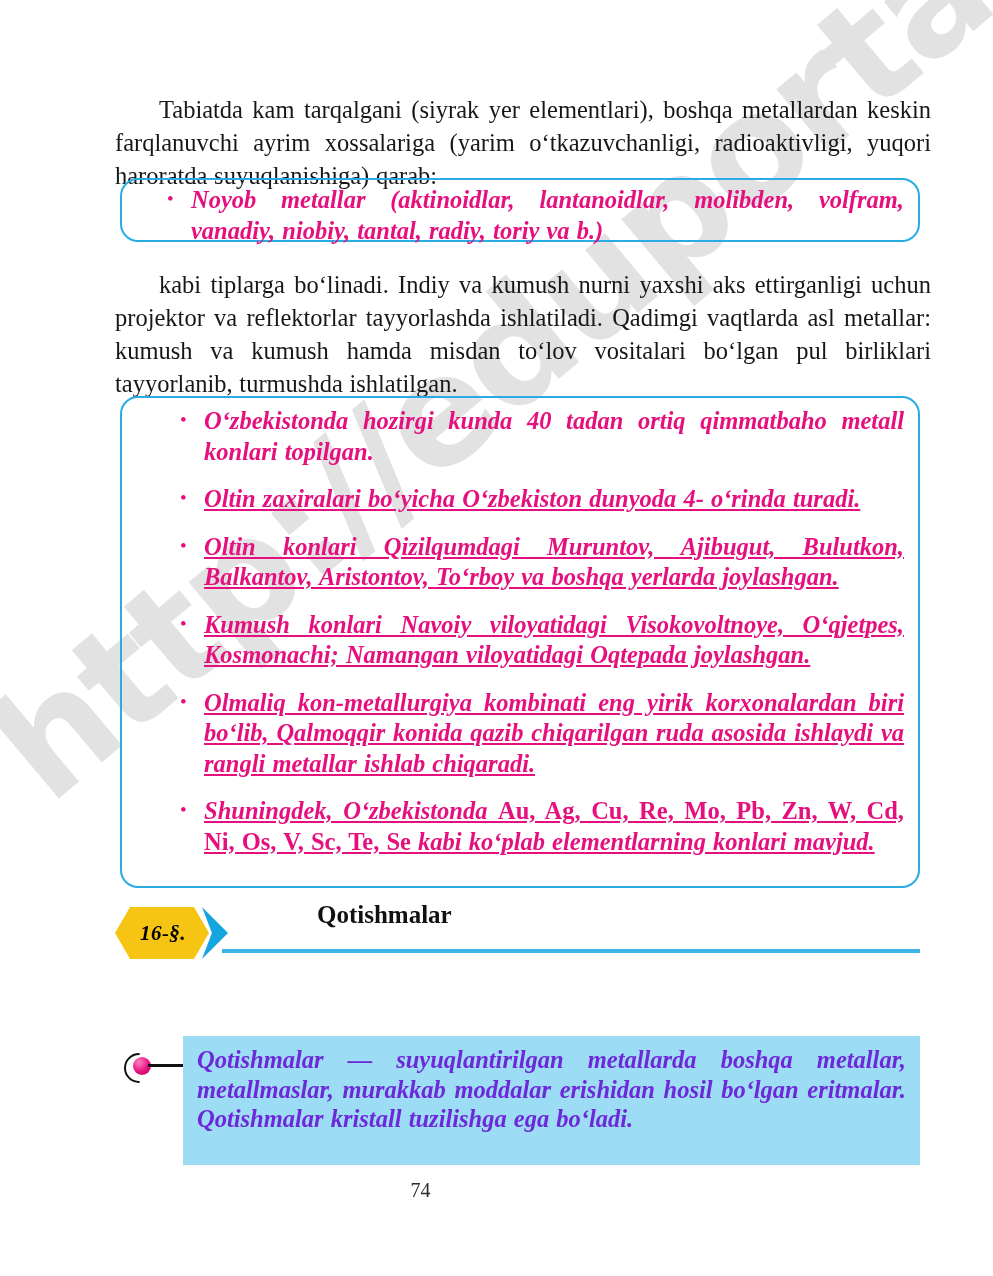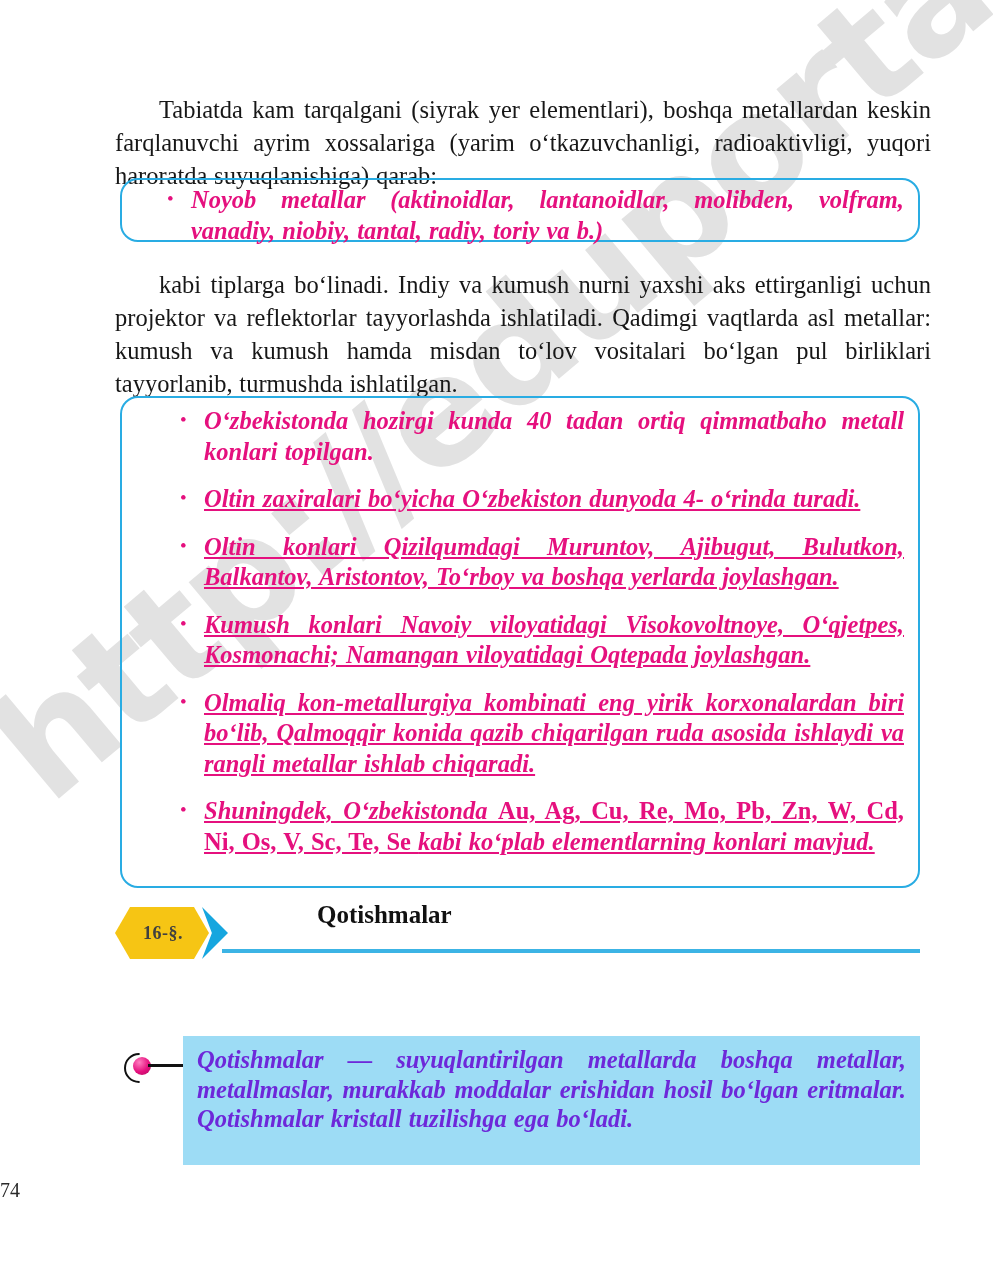--- a/index.html
+++ b/index.html
@@ -124,24 +124,25 @@
     height: 52px;
     background: #f6c514;
     clip-path: polygon(16% 0%, 84% 0%, 100% 50%, 84% 100%, 16% 100%, 0% 50%);
     display: flex;
     align-items: center;
     justify-content: center;
   }
   .sec-badge-label {
     font-family: "Liberation Serif", serif;
     font-weight: bold;
-    font-size: 18px;
-    color: #404040;
+    font-size: 21px;
+    color: #000000;
     letter-spacing: 0.5px;
     padding-left: 2px;
+    font-style: italic;
   }
   .sec-chev {
     position: absolute;
     left: 98px;
     top: 5px;
     width: 26px;
     height: 52px;
     background: #16a6df;
     clip-path: polygon(0% 0%, 100% 50%, 0% 100%, 38% 50%);
   }
@@ -227,20 +228,21 @@
     width: 38px; height: 3px;
     background: #111111;
   }
 
   
   #page-number {
     position: absolute;
     left: 0;
     top: 1179px;
     width: 841px;
+    text-align: center;
     font-size: 20px;
     color: #2a2a2a;
   }
 </style>
 </head>
 <body>
 
 <div id="watermark">
   <div class="wm-text">http://eduportal.uz</div>
 </div>

